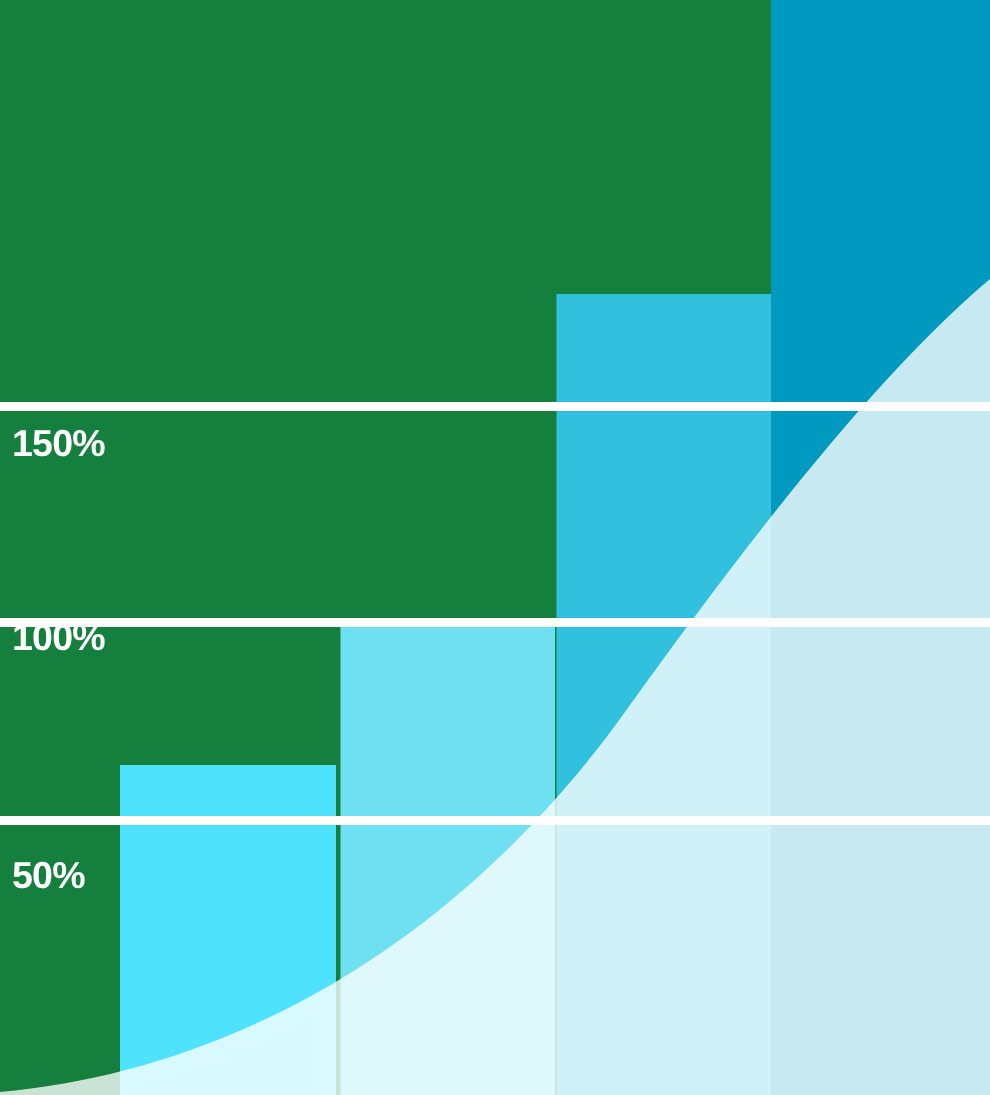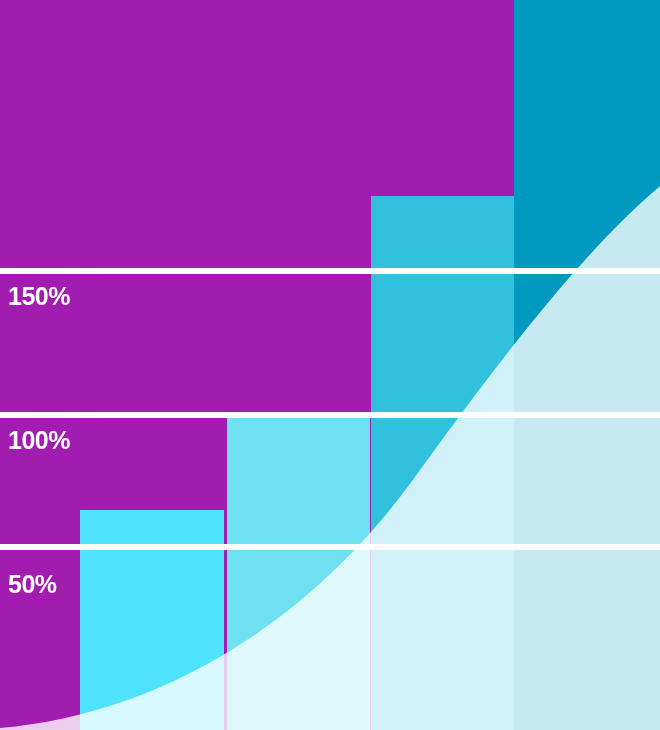--- a/index.html
+++ b/index.html
@@ -57,21 +57,21 @@
     font-size: 25px;
     font-weight: bold;
     letter-spacing: -0.5px;
     line-height: 1;
     white-space: nowrap;
   }
 </style>
 </head>
 <body>
 
-<div id="chart-root" style="background: #a21caf;">
+<div id="chart-root" style="background: #15803d;">
 
   <div id="plot-area">
 
     <div class="bar" id="bar-0" title="62%" style="left: 80px; width: 144px; top: 510px; height: 220px; background: rgb(79, 226, 252);"></div>
     <div class="bar" id="bar-1" title="100%" style="left: 227px; width: 143px; top: 412px; height: 318px; background: rgb(111, 223, 242);"></div>
     <div class="bar" id="bar-2" title="182%" style="left: 371px; width: 143px; top: 196px; height: 534px; background: rgb(49, 192, 222);"></div>
     <div class="bar" id="bar-3" title="260%" style="left: 514px; width: 146px; top: 0px; height: 730px; background: rgb(0, 153, 191);"></div>
 
     <div class="gridline" id="grid-0" style="top: 268px; background: rgb(255, 255, 255);"></div>
     <div class="gridline" id="grid-1" style="top: 412px; background: rgb(255, 255, 255);"></div>
@@ -79,17 +79,17 @@
 
     <svg id="curve-overlay" viewBox="0 0 660 730" preserveAspectRatio="none" xmlns="http://www.w3.org/2000/svg">
       <path d="M 0 730
                L 0 728
                C 140 716, 300 640, 420 470
                C 510 345, 590 245, 660 186
                L 660 730 Z" fill="#ffffff" fill-opacity="0.78"></path>
     </svg>
 
     <div class="ytick-label" id="lab-0" style="top: 284px; color: rgb(255, 255, 255);">150%</div>
-    <div class="ytick-label" id="lab-1" style="top: 428px; color: rgb(255, 255, 255);">100%</div>
+    <div class="ytick-label" id="lab-1" style="top: 413px; color: rgb(255, 255, 255);">100%</div>
     <div class="ytick-label" id="lab-2" style="top: 560px; color: rgb(255, 255, 255); margin-top: 12px;">50%</div>
 
   </div>
 </div>
 
 </body></html>

